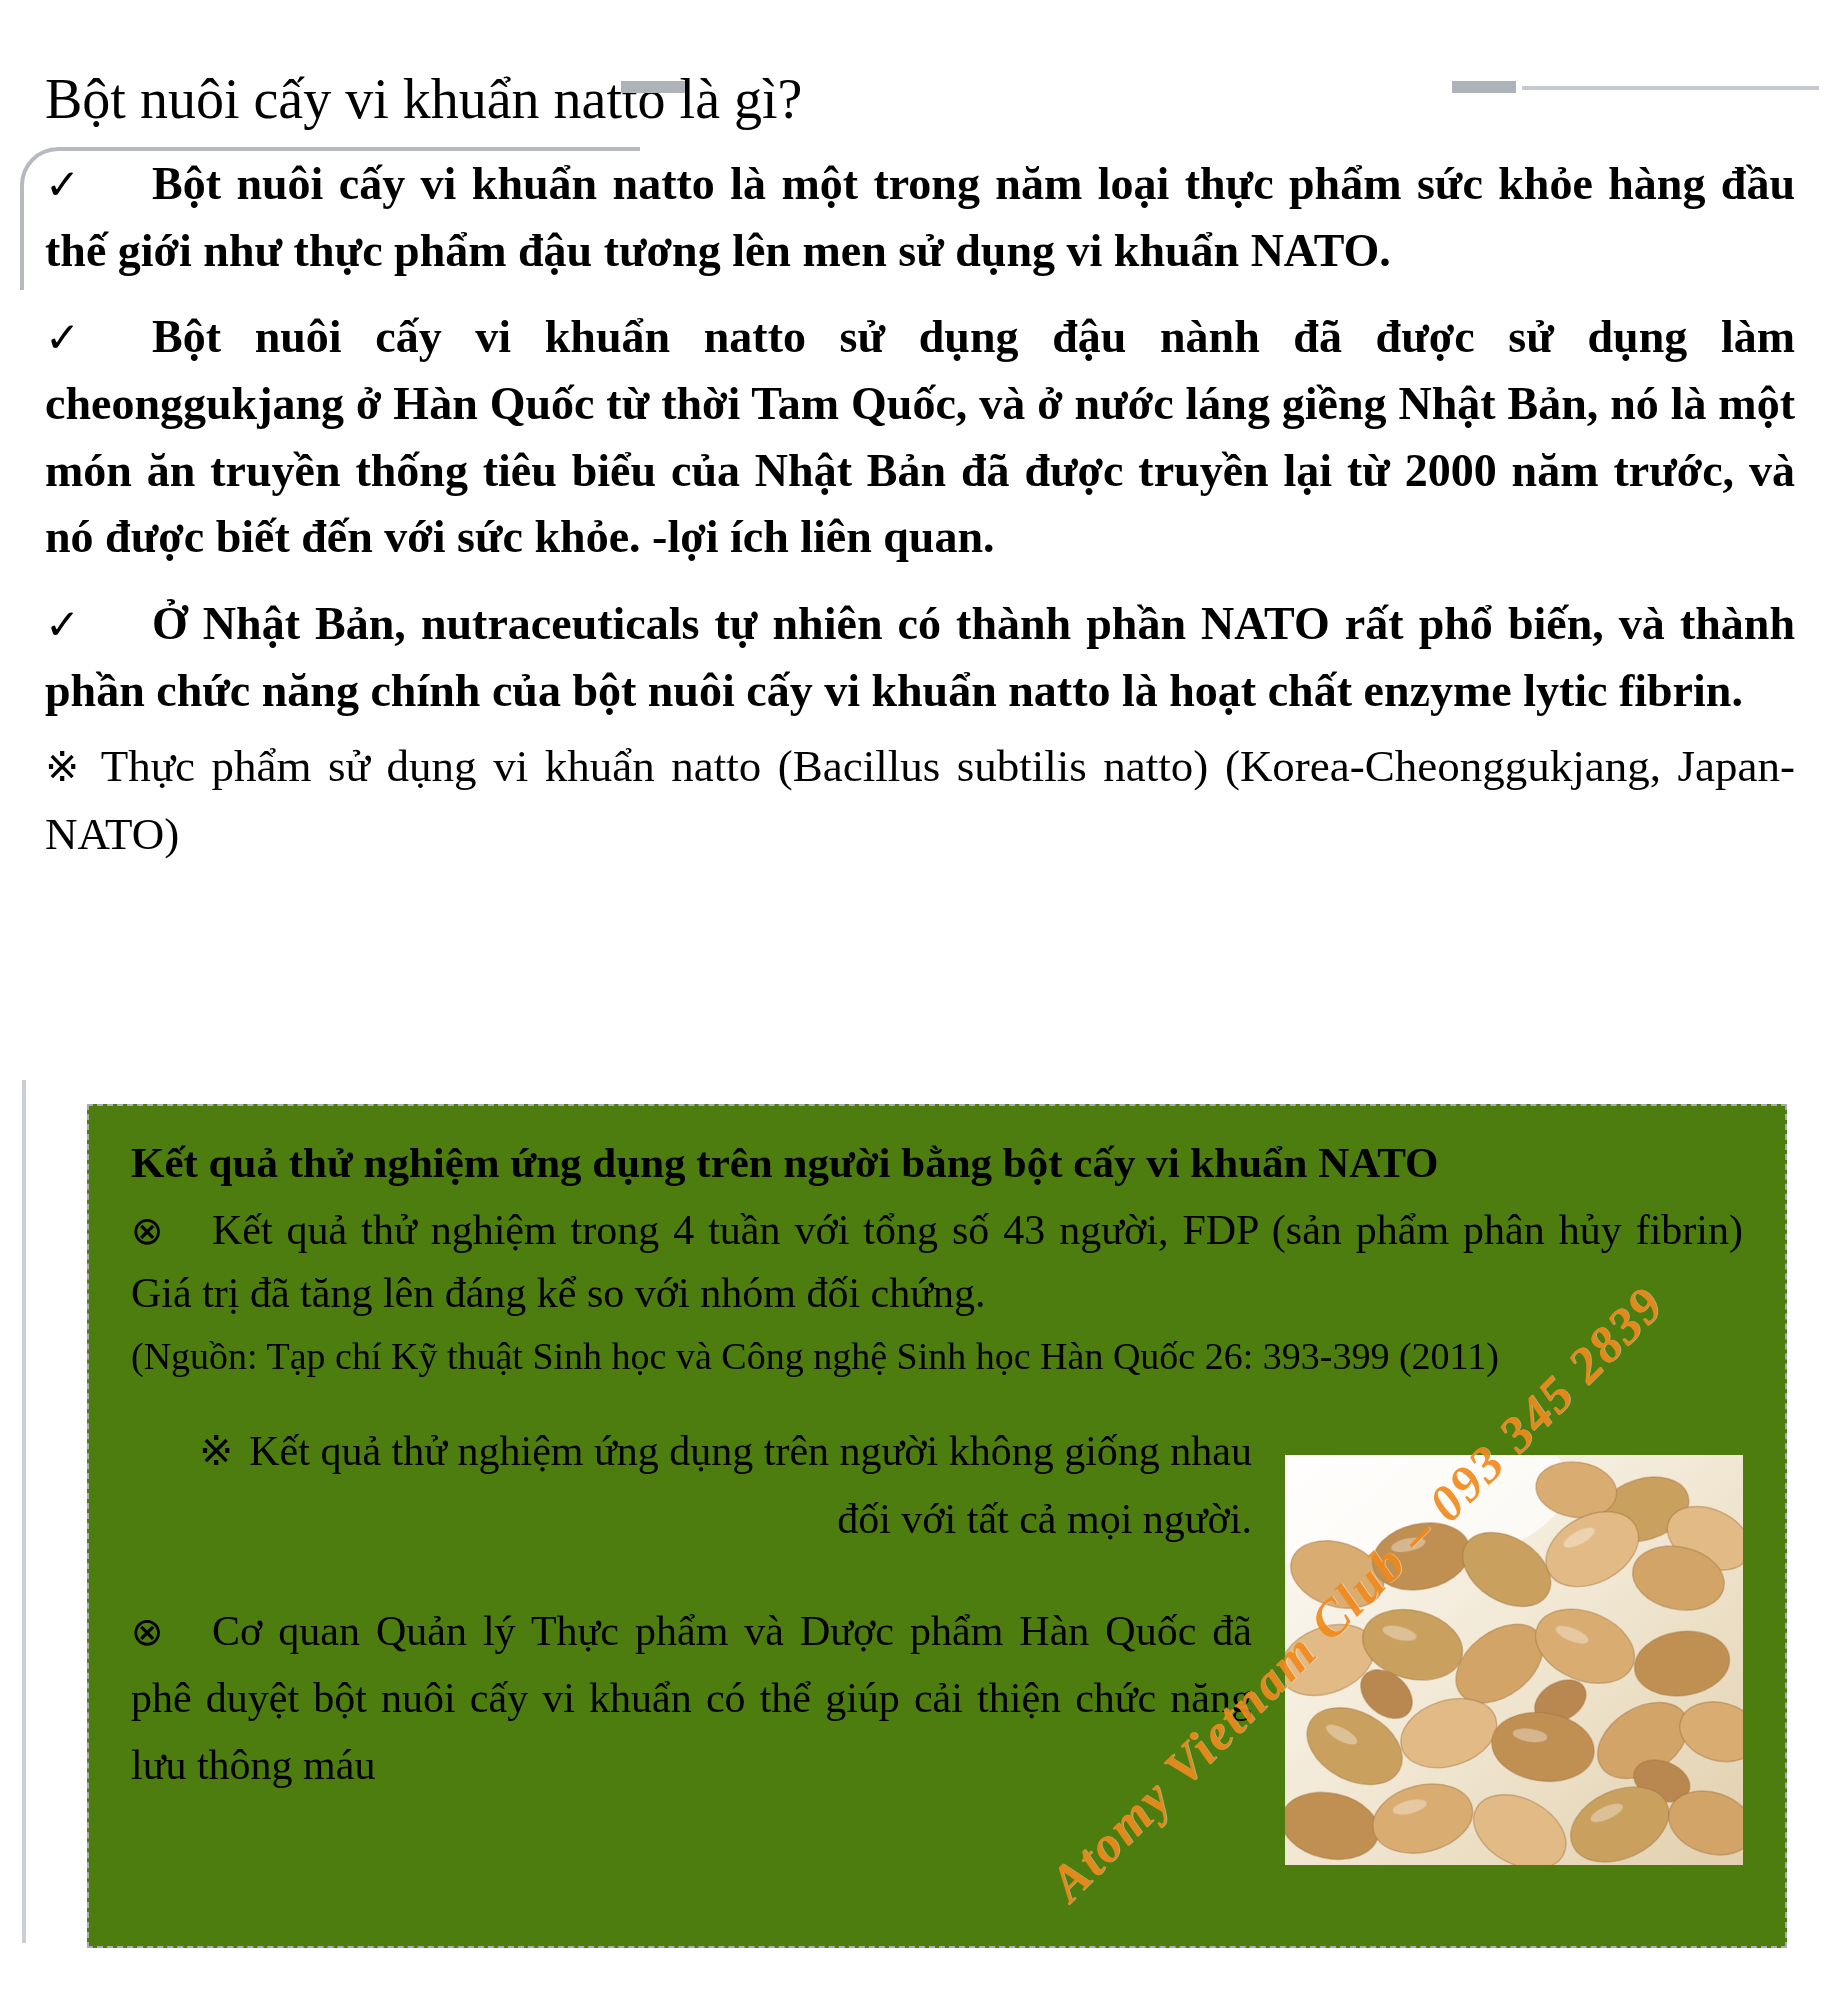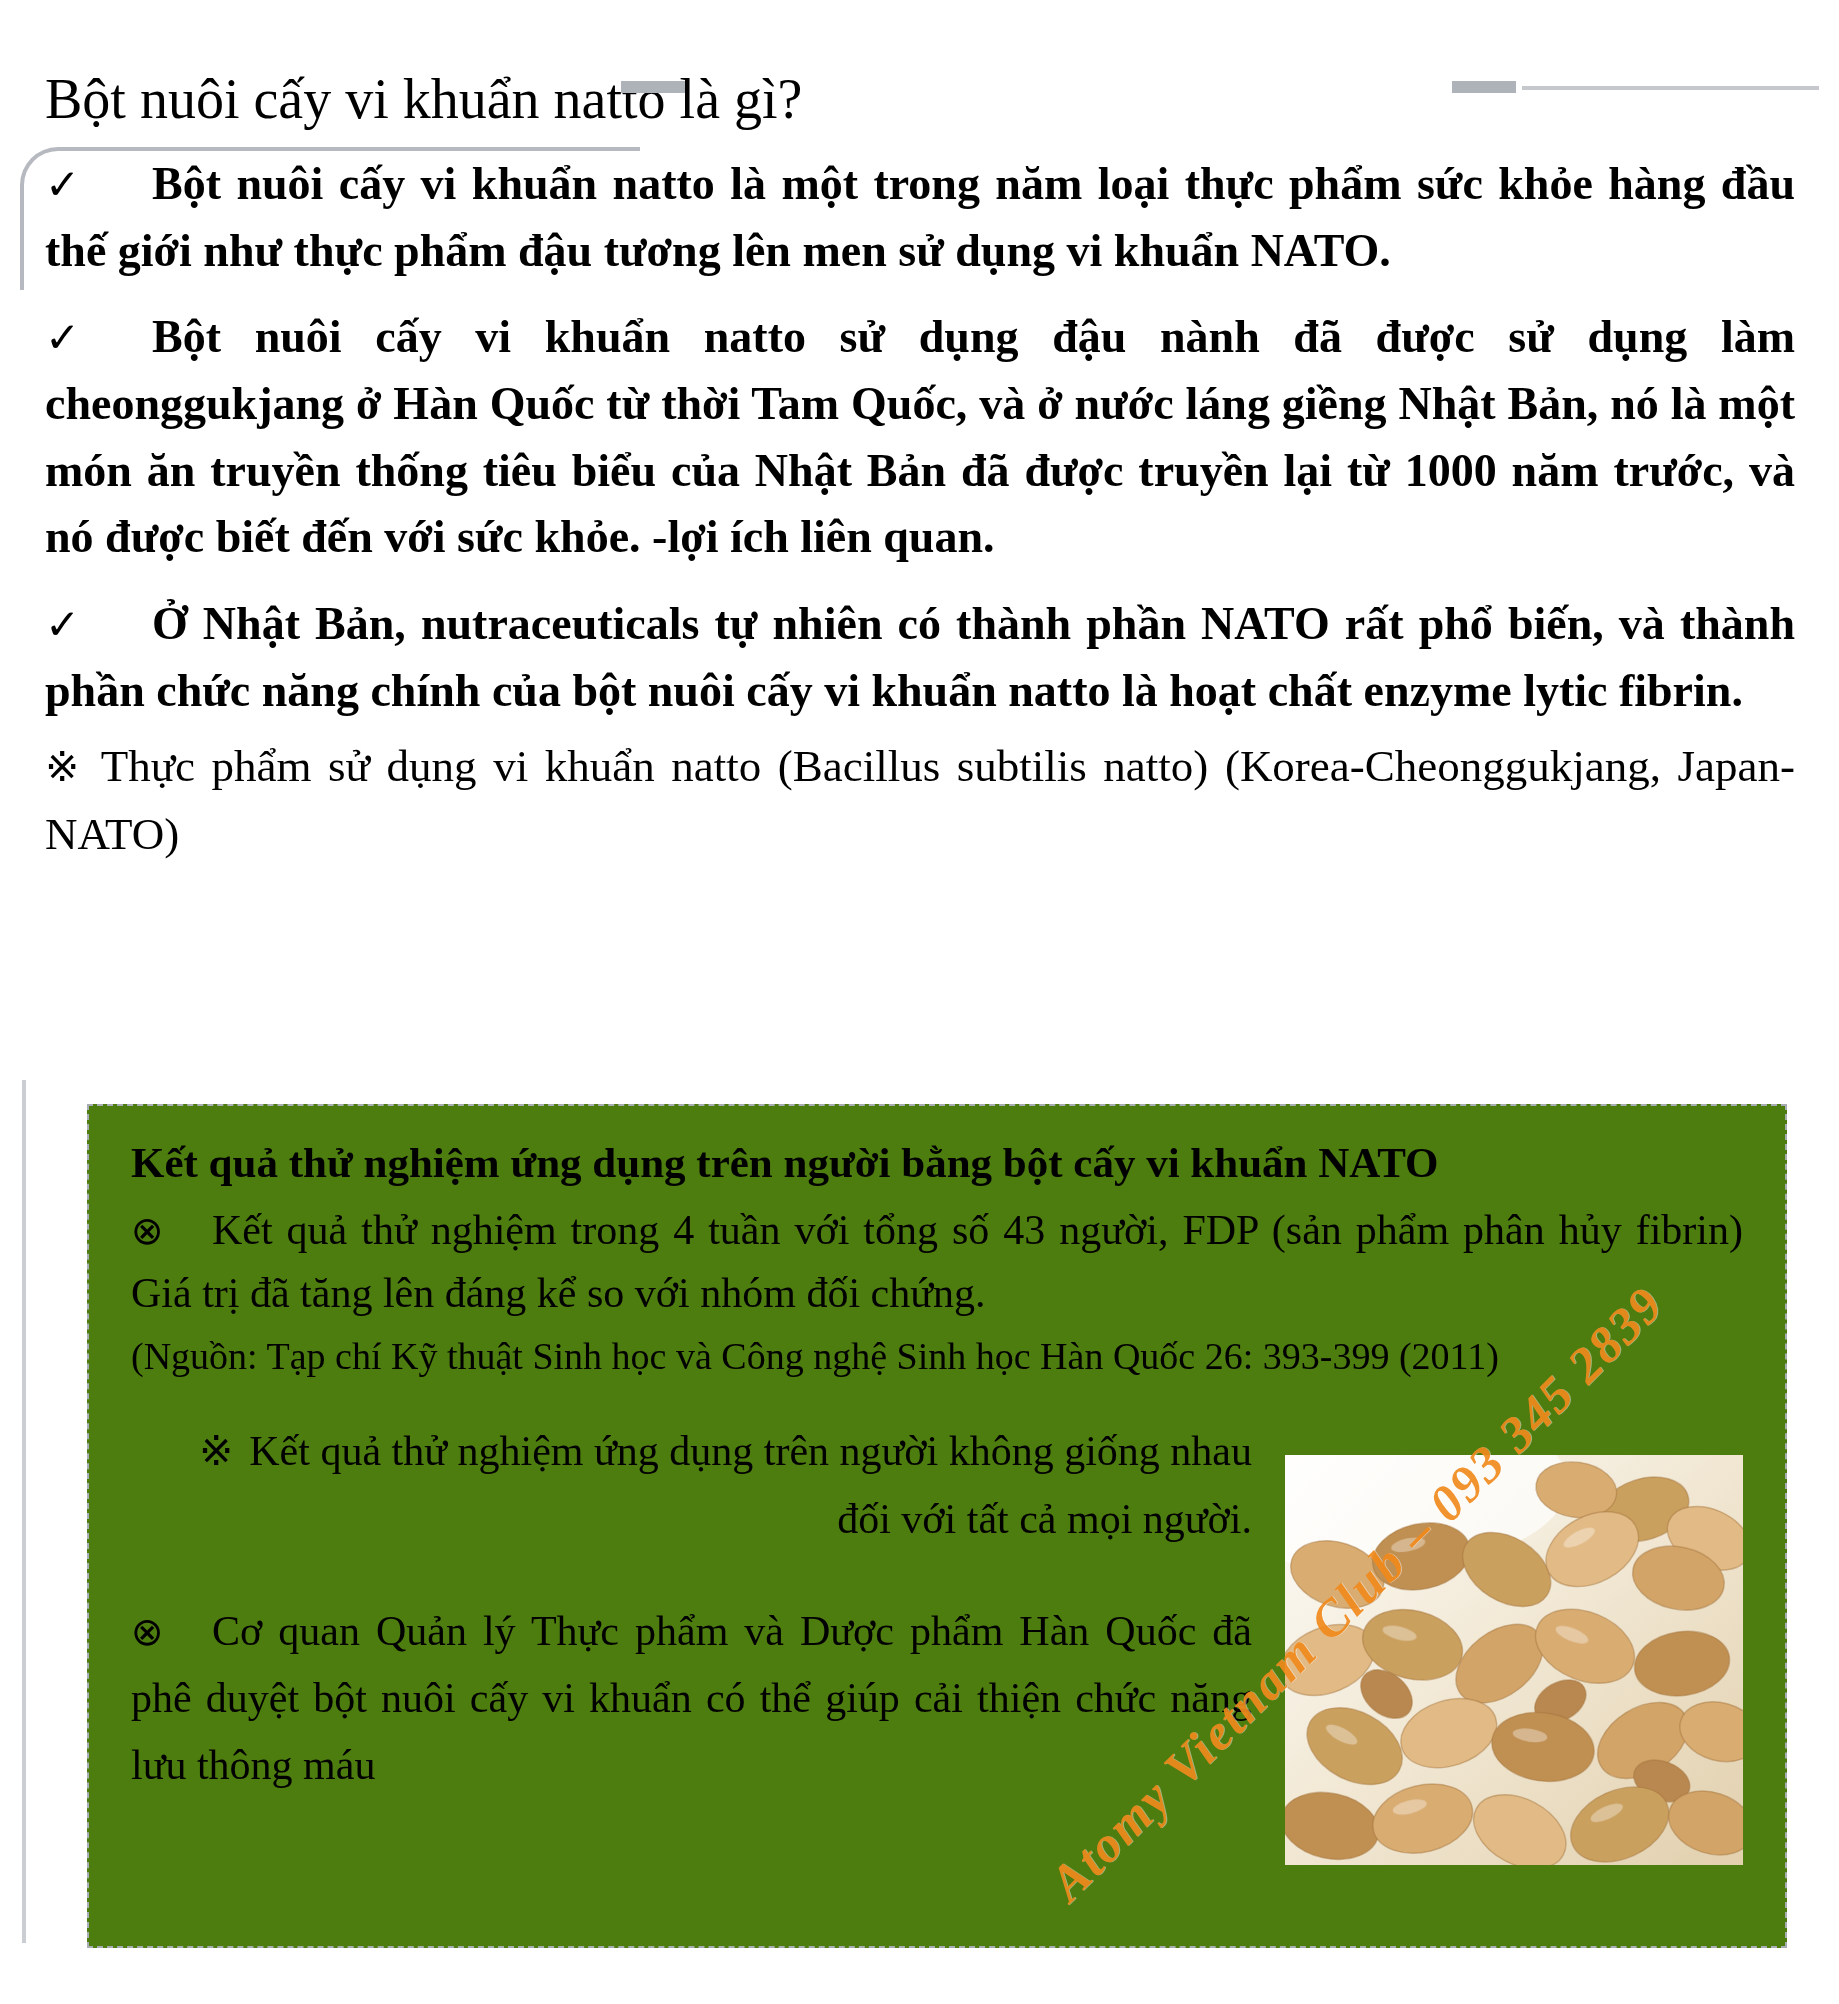--- a/index.html
+++ b/index.html
@@ -92,21 +92,21 @@
 
 
   <div class="content">
     <h2 class="intro-heading">Bột nuôi cấy vi khuẩn natto là gì?</h2>
 
     <p class="bullet">
       <span class="marker-check">✓</span><span>Bột nuôi cấy vi khuẩn natto là một trong năm loại thực phẩm sức khỏe hàng đầu thế giới như thực phẩm đậu tương lên men sử dụng vi khuẩn NATO.</span>
     </p>
 
     <p class="bullet">
-      <span class="marker-check">✓</span><span>Bột nuôi cấy vi khuẩn natto sử dụng đậu nành đã được sử dụng làm cheonggukjang ở Hàn Quốc từ thời Tam Quốc, và ở nước láng giềng Nhật Bản, nó là một món ăn truyền thống tiêu biểu của Nhật Bản đã được truyền lại từ 1000 năm trước, và nó được biết đến với sức khỏe. -lợi ích liên quan.</span>
+      <span class="marker-check">✓</span><span>Bột nuôi cấy vi khuẩn natto sử dụng đậu nành đã được sử dụng làm cheonggukjang ở Hàn Quốc từ thời Tam Quốc, và ở nước láng giềng Nhật Bản, nó là một món ăn truyền thống tiêu biểu của Nhật Bản đã được truyền lại từ 2000 năm trước, và nó được biết đến với sức khỏe. -lợi ích liên quan.</span>
     </p>
 
     <p class="bullet">
       <span class="marker-check">✓</span><span>Ở Nhật Bản, nutraceuticals tự nhiên có thành phần NATO rất phổ biến, và thành phần chức năng chính của bột nuôi cấy vi khuẩn natto là hoạt chất enzyme lytic fibrin.</span>
     </p>
 
     <p class="intro-note">
       <span class="marker-ref">※</span><span>Thực phẩm sử dụng vi khuẩn natto (Bacillus subtilis natto) (Korea-Cheonggukjang, Japan-NATO)</span>
     </p>
   </div>

